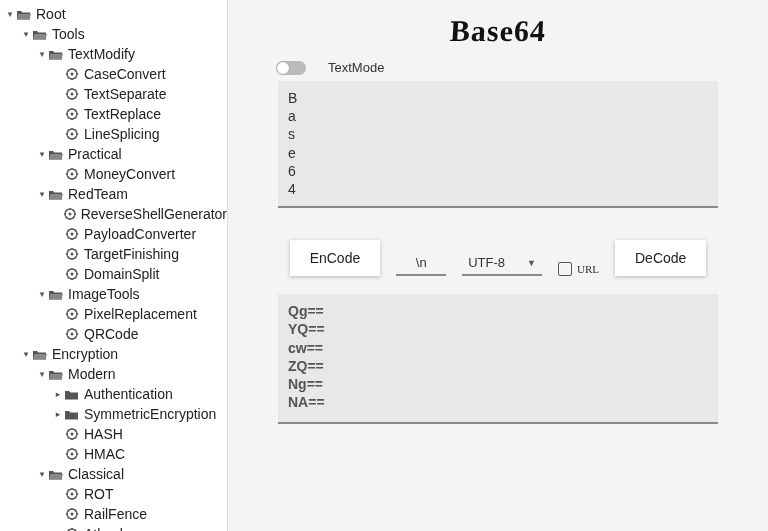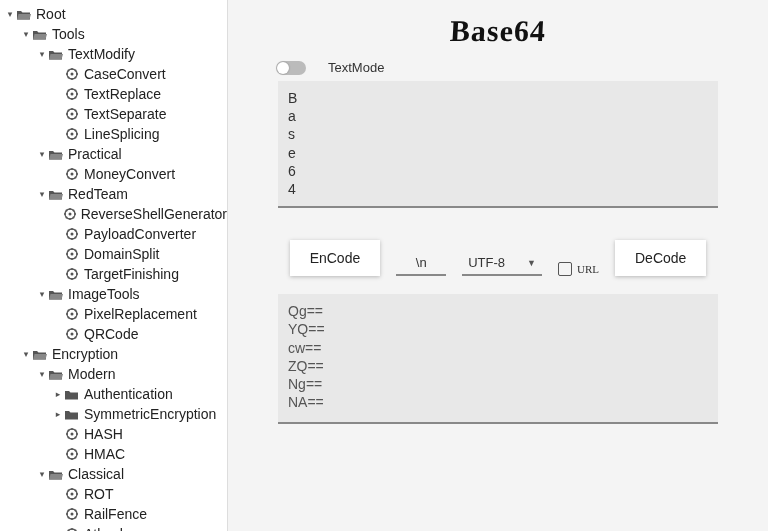--- a/index.html
+++ b/index.html
@@ -103,20 +103,21 @@
     line-height: 1.3;
     white-space: pre;
     margin-bottom: 18px;
     font-family: "Segoe UI", Arial, sans-serif;
   }
   .iobox.output {
     color: #555;
     margin-top: 18px;
     margin-bottom: 0;
     min-height: 130px;
+    font-weight: bold;
   }
   .controls {
     width: 440px;
     display: flex;
     align-items: flex-end;
     justify-content: center;
     gap: 16px;
   }
   .btn {
     background: #fff;
@@ -230,38 +231,38 @@
       </span>
       <span class="label">CaseConvert</span>
     </div>
   <div class="tree-item ind4">
       <span class="arrow blank">▾</span>
       <span class="ticon">
         <svg class="gear-svg">
           <use href="#gear"></use>
         </svg>
       </span>
+      <span class="label">TextSeparate</span>
+    </div>
+  <div class="tree-item ind4">
+      <span class="arrow blank">▾</span>
+      <span class="ticon">
+        <svg class="gear-svg">
+          <use href="#gear"></use>
+        </svg>
+      </span>
       <span class="label">TextReplace</span>
     </div>
   <div class="tree-item ind4">
       <span class="arrow blank">▾</span>
       <span class="ticon">
         <svg class="gear-svg">
           <use href="#gear"></use>
         </svg>
       </span>
-      <span class="label">TextSeparate</span>
-    </div>
-  <div class="tree-item ind4">
-      <span class="arrow blank">▾</span>
-      <span class="ticon">
-        <svg class="gear-svg">
-          <use href="#gear"></use>
-        </svg>
-      </span>
       <span class="label">LineSplicing</span>
     </div>
 
   <div class="tree-item ind3">
       <span class="arrow">▾</span>
       <span class="ticon">
         <svg class="folder-svg">
           <use href="#folder-open"></use>
         </svg>
       </span>
@@ -304,30 +305,30 @@
       </span>
       <span class="label">PayloadConverter</span>
     </div>
   <div class="tree-item ind4">
       <span class="arrow blank">▾</span>
       <span class="ticon">
         <svg class="gear-svg">
           <use href="#gear"></use>
         </svg>
       </span>
+      <span class="label">TargetFinishing</span>
+    </div>
+  <div class="tree-item ind4">
+      <span class="arrow blank">▾</span>
+      <span class="ticon">
+        <svg class="gear-svg">
+          <use href="#gear"></use>
+        </svg>
+      </span>
       <span class="label">DomainSplit</span>
-    </div>
-  <div class="tree-item ind4">
-      <span class="arrow blank">▾</span>
-      <span class="ticon">
-        <svg class="gear-svg">
-          <use href="#gear"></use>
-        </svg>
-      </span>
-      <span class="label">TargetFinishing</span>
     </div>
 
   <div class="tree-item ind3">
       <span class="arrow">▾</span>
       <span class="ticon">
         <svg class="folder-svg">
           <use href="#folder-open"></use>
         </svg>
       </span>
       <span class="label">ImageTools</span>

